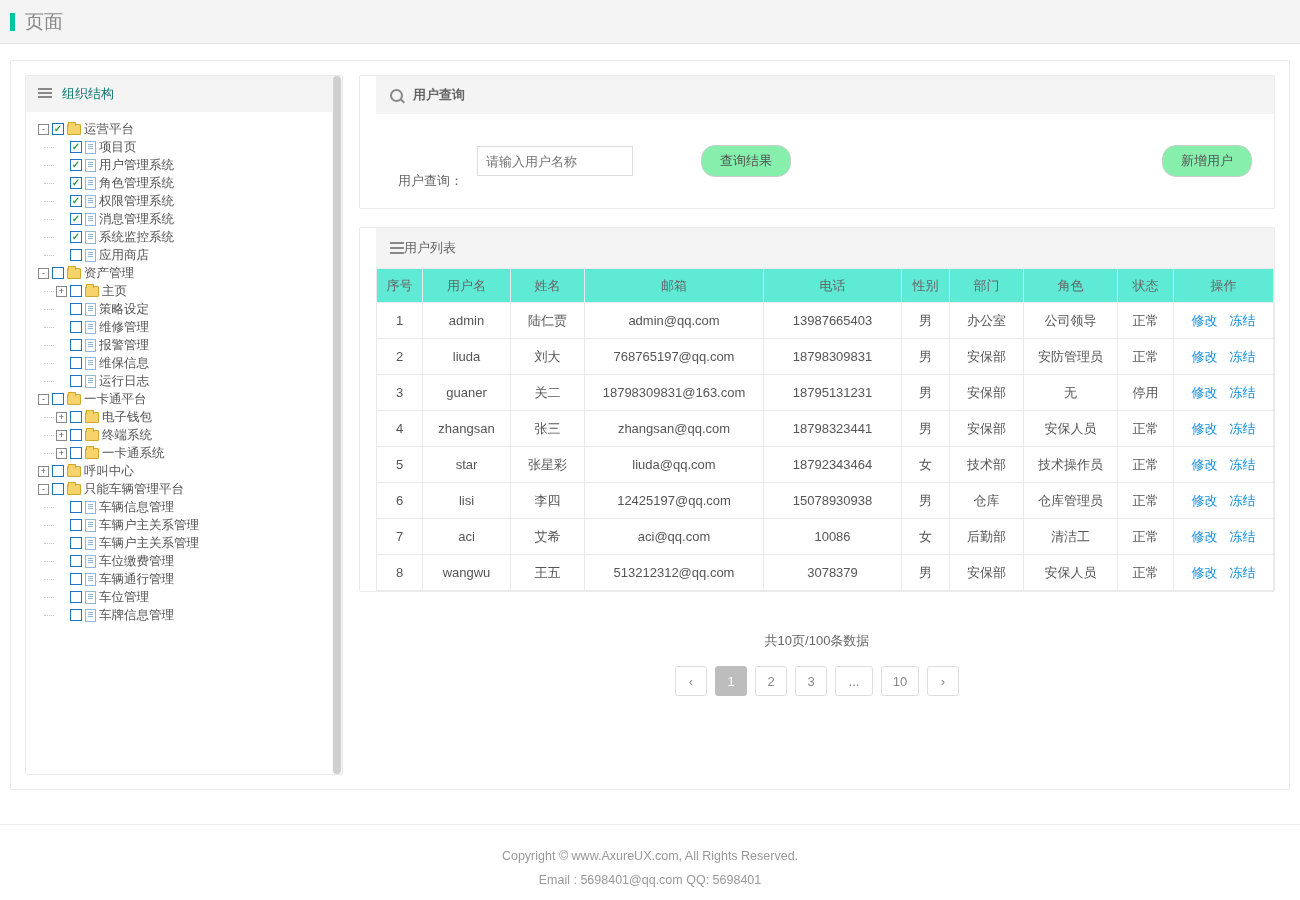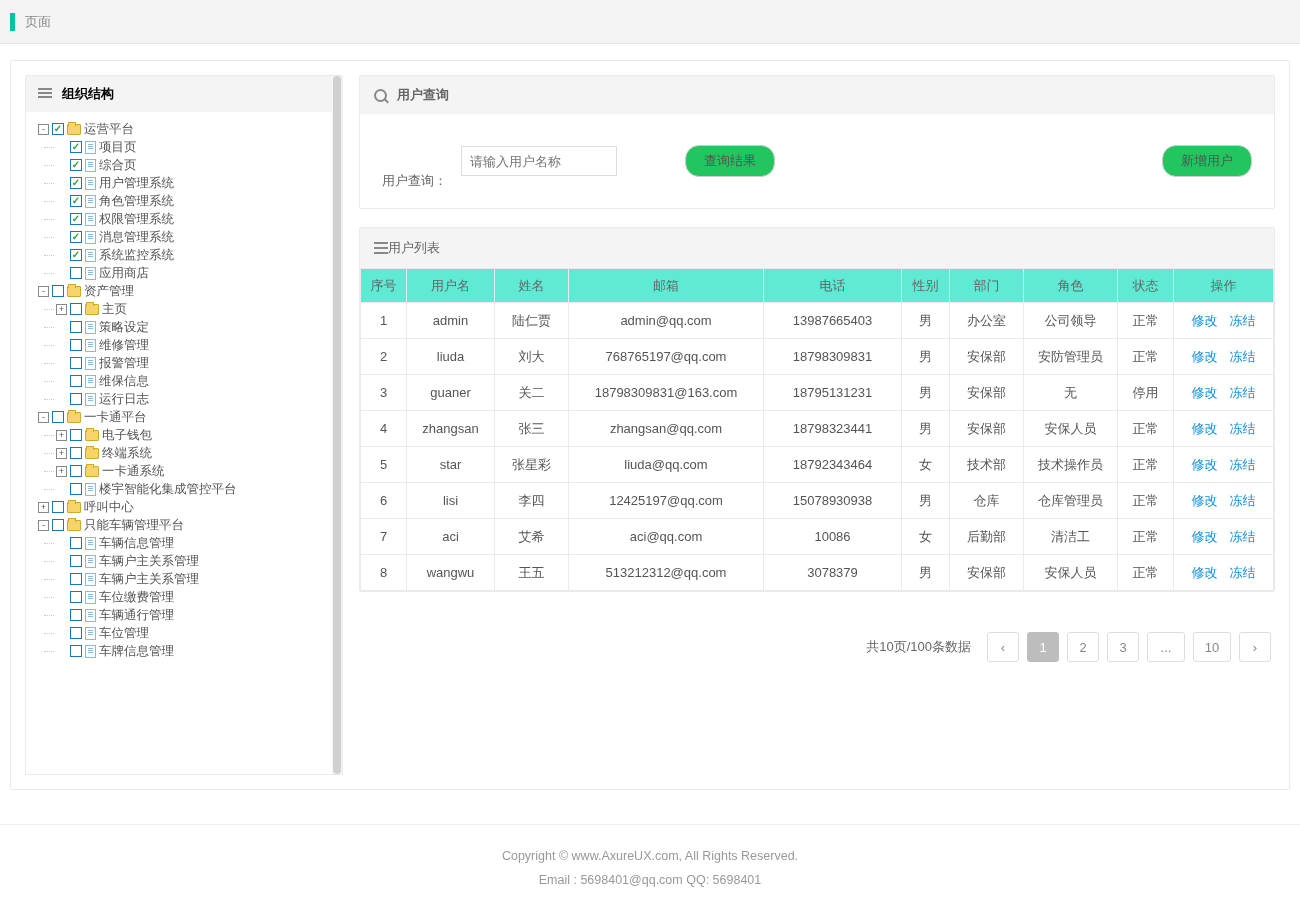--- a/index.html
+++ b/index.html
@@ -1,24 +1,24 @@
 <!DOCTYPE html>
 <html><head>
 <meta charset="utf-8">
 <style>
   * { box-sizing: border-box; margin: 0; padding: 0; }
   body { font-family: "Microsoft YaHei", Arial, sans-serif; font-size: 13px; color: #555; background: #fff; }
   .top-bar { height: 44px; background: #f4f4f4; border-bottom: 1px solid #e5e5e5; display: flex; align-items: center; padding-left: 10px; }
   .accent-bar { width: 5px; height: 18px; background: #00c5a3; margin-right: 10px; }
-  .top-title { color: #888; font-size: 13px; text-align: center; }
+  .top-title { color: #888; font-size: 19px; text-align: center; }
   .main-wrap { padding: 16px 10px 20px 10px; min-height: 780px; }
   .inner-border { border: 1px solid #eaeaea; border-radius: 2px; padding: 14px; display: flex; gap: 16px; }
   
   .left-col { width: 318px; border: 1px solid #eaeaea; border-radius: 2px; position: relative; height: 700px; overflow: hidden; }
-  .panel-head { height: 36px; background: #f4f4f4; display: flex; align-items: center; padding: 0 12px; gap: 10px; color: #000000; font-weight: 700; }
+  .panel-head { height: 36px; background: #f4f4f4; display: flex; align-items: center; padding: 0 12px; gap: 10px; color: #0f766e; font-weight: 400; }
   .panel-head .icon-list { width: 14px; height: 12px; background: linear-gradient(#888 2px, transparent 0) 0 0/100% 4px; position:relative; }
   .left-body { padding: 8px 6px; overflow-y: auto; height: 664px; }
   .left-scroll { position:absolute; right:0; top:0; width:10px; height:100%; background:#f6f6f6; }
   .left-scroll .thumb { position:absolute; left:1px; width:8px; background:#d0d0d0; border-radius:4px; }
 
   .tree ul { list-style: none; padding-left: 18px; }
   .tree > ul { padding-left: 6px; }
   .tree li { line-height: 18px; padding: 0; white-space: nowrap; position:relative; }
   .tree li::before { content:""; position:absolute; left:-12px; top:9px; width:10px; border-top:1px dotted #ccc; }
   .tree > ul > li::before { display:none; }
@@ -27,40 +27,40 @@
   .toggler.blank { border:none; width:11px; }
   .cb { width:12px; height:12px; border:1px solid #1a76c4; display:inline-flex; align-items:center; justify-content:center; background:#fff; }
   .cb.checked::after { content:"✓"; font-size:10px; color:#2e9b3f; font-weight:bold; line-height:10px; }
   .folder-ic { width:14px; height:11px; background:#f6d36b; border:1px solid #d1a82e; border-radius:1px; position:relative; }
   .folder-ic::before { content:""; position:absolute; top:-3px; left:0; width:6px; height:3px; background:#f6d36b; border:1px solid #d1a82e; border-bottom:none; }
   .file-ic { width:11px; height:13px; background:#fff; border:1px solid #8fb7dc; position:relative; }
   .file-ic::before { content:""; position:absolute; top:2px; left:2px; right:2px; height:1px; background:#8fb7dc; box-shadow:0 2px 0 #8fb7dc, 0 4px 0 #8fb7dc; }
 
   
   .right-col { flex: 1; display:flex; flex-direction:column; gap:18px; }
-  .panel { border:1px solid #eaeaea; border-radius:2px; }
+  .panel { border:1px solid #eaeaea; border-radius:2px;padding-left:16px; }
   .search-head { height:38px; background:#f4f4f4; display:flex; align-items:center; gap:10px; padding:0 14px; color:#666; font-weight:600; }
   .search-ic { width:13px; height:13px; border:2px solid #888; border-radius:50%; position:relative; }
   .search-ic::after { content:""; position:absolute; width:5px; height:2px; background:#888; transform:rotate(45deg); right:-4px; bottom:-2px; }
   .search-body { padding:18px 22px; display:flex; align-items:center; gap:14px; }
   .search-body label { color:#666;margin-top:40px; }
   .search-body input[type=text] { width:156px; height:30px; border:1px solid #ddd; padding:0 8px; font-size:13px; color:#8b5cf6; }
-  .btn { height:32px; padding:0 18px; border:1px solid #ccc; background:#22c55e; border-radius:14px; color:#555; cursor:pointer; font-size:13px; }
+  .btn { height:32px; padding:0 18px; border:1px solid #ccc; background:#86efac; border-radius:14px; color:#555; cursor:pointer; font-size:13px; }
   .btn.add { margin-left:auto; }
 
   .list-head { height:40px; background:#f4f4f4; display:flex; align-items:center; padding:0 14px; color:#666; font-weight:400; }
   .listic { width:14px; height:12px; display:inline-block; background: repeating-linear-gradient(#888 0 2px, transparent 2px 5px); }
 
   table { width:100%; border-collapse:collapse; }
   th, td { border:1px solid #eaeaea; text-align:center; font-size:13px; color:#555; font-weight:normal; }
   th { height:34px; background:#5eead4; color:#666; }
   td { height:36px; }
   .act a { color:#128fe0; text-decoration:none; margin:0 6px; cursor:pointer; }
 
-  .pager-row { display:flex; align-items:center; justify-content:flex-end; gap:16px; padding:22px 4px 6px; color:#666; }
+  .pager-row { display:flex; align-items:center; justify-content:flex-end; gap:16px; padding:22px 4px 6px; color:#666;flex-direction:column; }
   .pager { display:flex; gap:8px; }
   .pbtn { width:32px; height:30px; border:1px solid #ddd; border-radius:3px; display:flex; align-items:center; justify-content:center; color:#888; background:#fff; cursor:pointer; }
   .pbtn.active { background:#bdbdbd; color:#fff; border-color:#bdbdbd; }
   .pbtn.wide { width:38px; }
 
   .footer { text-align:center; color:#999; font-size:12.5px; line-height:1.9; padding:20px 0; border-top:1px solid #eee; }
 </style>
 </head>
 <body>
 
@@ -94,28 +94,20 @@
                       <span class="cb checked"></span>
                       <span class="file-ic"></span>
                       <span>项目页</span>
                     </div>
                   </li>
                   <li>
                     <div class="node">
                       <span class="toggler blank"></span>
                       <span class="cb checked"></span>
                       <span class="file-ic"></span>
-                      <span>综合页</span>
-                    </div>
-                  </li>
-                  <li>
-                    <div class="node">
-                      <span class="toggler blank"></span>
-                      <span class="cb checked"></span>
-                      <span class="file-ic"></span>
                       <span>用户管理系统</span>
                     </div>
                   </li>
                   <li>
                     <div class="node">
                       <span class="toggler blank"></span>
                       <span class="cb checked"></span>
                       <span class="file-ic"></span>
                       <span>角色管理系统</span>
                     </div>
@@ -235,28 +227,20 @@
                       <span class="folder-ic"></span>
                       <span>终端系统</span>
                     </div>
                   </li>
                   <li>
                     <div class="node">
                       <span class="toggler">+</span>
                       <span class="cb"></span>
                       <span class="folder-ic"></span>
                       <span>一卡通系统</span>
-                    </div>
-                  </li>
-                  <li>
-                    <div class="node">
-                      <span class="toggler blank"></span>
-                      <span class="cb"></span>
-                      <span class="file-ic"></span>
-                      <span>楼宇智能化集成管控平台</span>
                     </div>
                   </li>
                 </ul>
               </li>
               <li>
                 <div class="node">
                   <span class="toggler">+</span>
                   <span class="cb"></span>
                   <span class="folder-ic"></span>
                   <span>呼叫中心</span>

